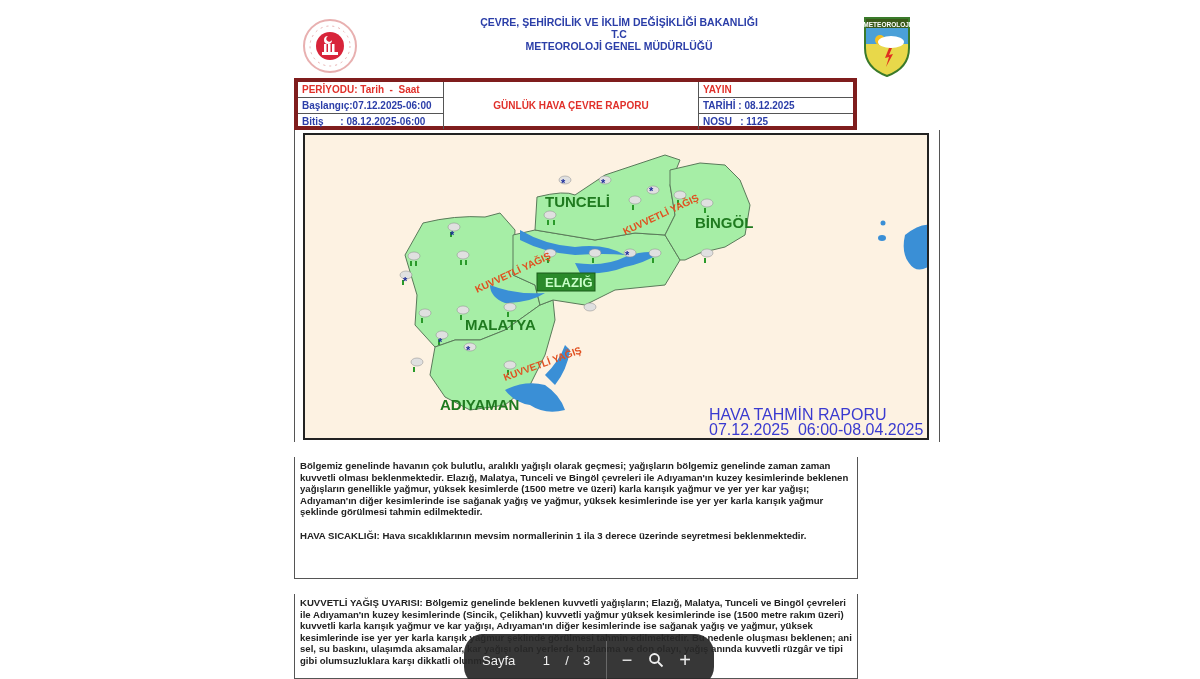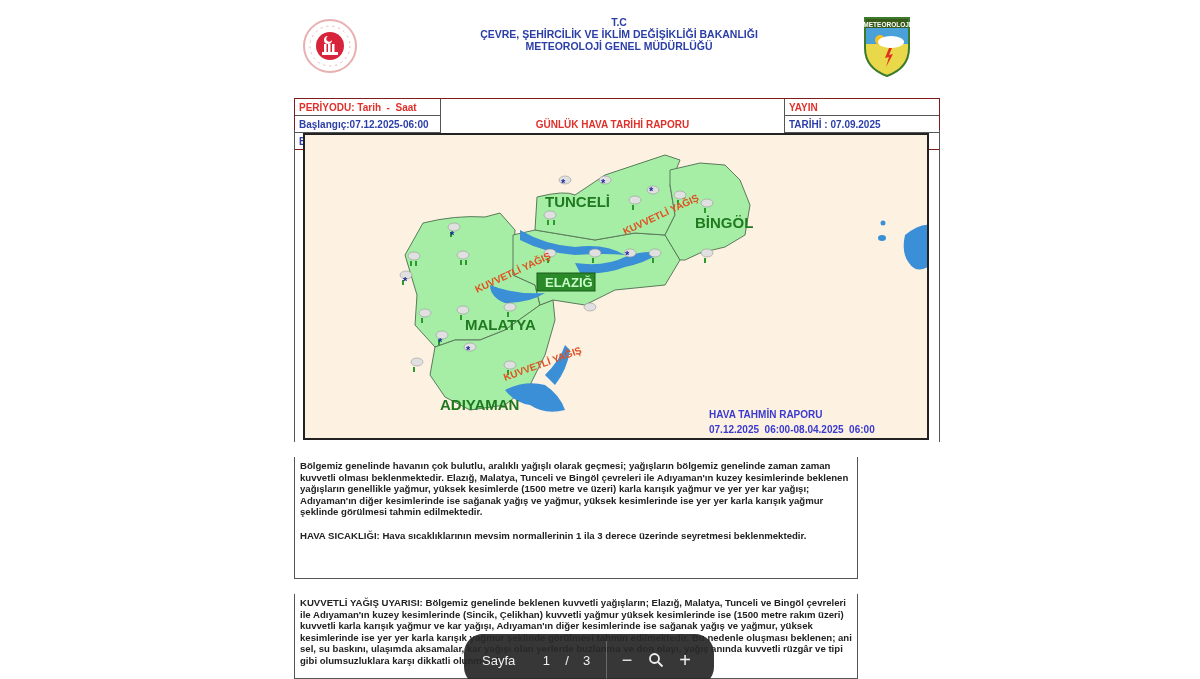--- a/index.html
+++ b/index.html
@@ -8,34 +8,34 @@
 
     .page { position: absolute; left: 294px; top: 0; width: 646px; height: 679px; background: #fff; }
 
     
     .hdr { position: absolute; left: 0; top: 0; width: 646px; height: 78px; }
     .logo-left { position: absolute; left: 8px; top: 18px; width: 56px; height: 56px; }
     .logo-right { position: absolute; left: 568px; top: 14px; width: 50px; height: 64px; }
     .hdr-text { position: absolute; left: 120px; top: 16px; width: 410px; text-align: center; color: #2b3ea8; font-weight: bold; font-size: 10.5px; line-height: 12px; }
 
     
-    .info { position: absolute; left: 0; top: 78px; width: 646px; height: 52px; border: 1px solid #7f1d1d; display: grid; grid-template-columns: 146px 1fr 154px; margin-top: 20px; }
+    .info { position: absolute; left: 0; top: 78px; width: 563px; height: 52px; border: 4px solid #7f1d1d; display: grid; grid-template-columns: 146px 1fr 154px; }
     .info .col { border-right: 1px solid #555; display: flex; flex-direction: column; }
     .info .col:last-child { border-right: none; }
     .info .cell { flex: 1; border-bottom: 1px solid #555; font-size: 10px; font-weight: bold; padding: 2px 4px; display: flex; align-items: center; white-space: pre; }
     .info .cell:last-child { border-bottom: none; text-align: center; }
     .red { color: #e0302a; }
     .blue { color: #2b3ea8; }
     .info .mid { display: flex; align-items: center; justify-content: center; font-size: 10px; font-weight: bold; color: #e0302a; }
 
     
     .mapwrap { position: absolute; left: 0; top: 130px; width: 646px; height: 312px; border-left: 1px solid #555; border-right: 1px solid #555; }
     .map { position: absolute; left: 8px; top: 3px; width: 626px; height: 307px; border: 2px solid #222; background: #fdf2e2; overflow: hidden; }
     .map svg { position: absolute; left: 0; top: 0; }
-    .map-caption { position: absolute; left: 404px; top: 272px; color: #3a3ad0; font-weight: bold; font-size: 10px; line-height: 15px; white-space: pre; }
+    .map-caption { position: absolute; left: 404px; top: 272px; color: #3a3ad0; font-weight: normal; font-size: 16px; line-height: 15px; white-space: pre; }
 
     
     .sec-title { position: absolute; left: 0; width: 646px; border: 1px solid #555; font-size: 10px; font-weight: bold; color: #e0302a; padding: 1px 5px; height: 15px; line-height: 13px; background:#fff; }
     .sec-body { position: absolute; left: 0; width: 564px; border: 1px solid #555; border-top: none; font-size: 9.6px; font-weight: bold; color: #222; padding: 3px 5px; line-height: 11.6px; background:#fff; }
     .sec-body p { margin: 0; }
     .gap { height: 12px; }
 
     
     .viewer-bar { position: absolute; left: 464px; top: 634px; width: 250px; height: 52px; border-radius: 19px; background: rgba(40,40,40,0.93); display: flex; align-items: center; color: #f0f0f0; font-size: 13px; }
     .vb-item { display: flex; align-items: center; justify-content: center; }
@@ -53,22 +53,22 @@
         <circle cx="28" cy="28" r="20" fill="none" stroke="#e8b0b0" stroke-width="1" stroke-dasharray="2 4"></circle>
         <circle cx="28" cy="28" r="14" fill="#d8243a"></circle>
         <path d="M20 34 h16 v3 h-16z" fill="#fff"></path>
         <rect x="22" y="26" width="2.5" height="8" fill="#fff"></rect>
         <rect x="26" y="26" width="2.5" height="8" fill="#fff"></rect>
         <rect x="30" y="26" width="2.5" height="8" fill="#fff"></rect>
         <path d="M26 18 a4 4 0 1 0 4 4 a3 3 0 1 1 -4 -4z" fill="#fff"></path>
       </svg>
     </div>
     <div class="hdr-text">
+      <div>ÇEVRE, ŞEHİRCİLİK VE İKLİM DEĞİŞİKLİĞİ BAKANLIĞI</div>
       <div>T.C</div>
-      <div>ÇEVRE, ŞEHİRCİLİK VE İKLİM DEĞİŞİKLİĞİ BAKANLIĞI</div>
       <div>METEOROLOJİ GENEL MÜDÜRLÜĞÜ</div>
     </div>
     <div class="logo-right">
       <svg width="50" height="64" viewBox="0 0 50 64">
         <path d="M3 4 H47 V34 Q47 54 25 62 Q3 54 3 34 Z" fill="#e8d84a" stroke="#3a7a2a" stroke-width="2"></path>
         <rect x="4" y="5" width="42" height="9" fill="#3a5a1a"></rect>
         <text x="25" y="12.5" font-size="6.5" font-weight="bold" fill="#fff" text-anchor="middle" font-family="Liberation Sans, sans-serif">METEOROLOJI</text>
         <rect x="4" y="14" width="42" height="16" fill="#4aa0d8"></rect>
         <circle cx="18" cy="26" r="5" fill="#f5c020"></circle>
         <ellipse cx="29" cy="28" rx="13" ry="6" fill="#fff"></ellipse>
@@ -76,24 +76,24 @@
       </svg>
     </div>
   </div>
 
   <div class="info">
     <div class="col">
       <div class="cell red">PERİYODU: Tarih  -  Saat</div>
       <div class="cell blue">Başlangıç:07.12.2025-06:00</div>
       <div class="cell blue">Bitiş      : 08.12.2025-06:00</div>
     </div>
-    <div class="col mid">GÜNLÜK HAVA TARİHİ RAPORU</div>
+    <div class="col mid">GÜNLÜK HAVA ÇEVRE RAPORU</div>
     <div class="col">
       <div class="cell red">YAYIN</div>
-      <div class="cell blue">TARİHİ : 07.09.2025</div>
+      <div class="cell blue">TARİHİ : 08.12.2025</div>
       <div class="cell blue">NOSU   : 1125</div>
     </div>
   </div>
 
   <div class="mapwrap">
     <div class="map">
       <svg width="626" height="307" viewBox="0 0 626 307">
 
         <path d="M600 100 Q615 88 626 90 L626 130 Q612 140 604 128 Q596 118 600 100Z" fill="#3a8fd6"></path>
         <circle cx="578" cy="88" r="2.5" fill="#3a8fd6"></circle>

